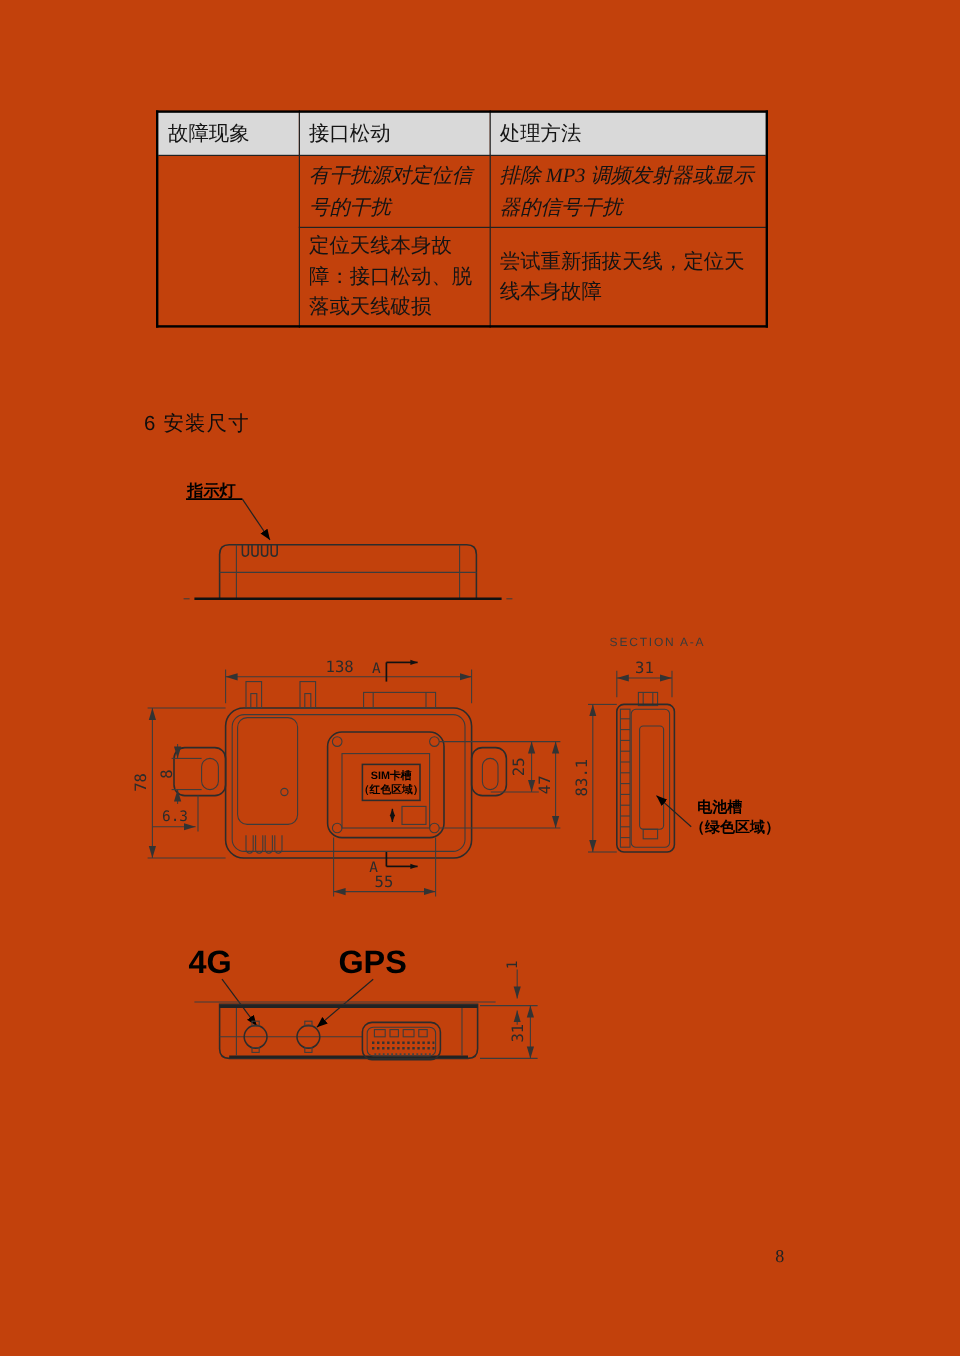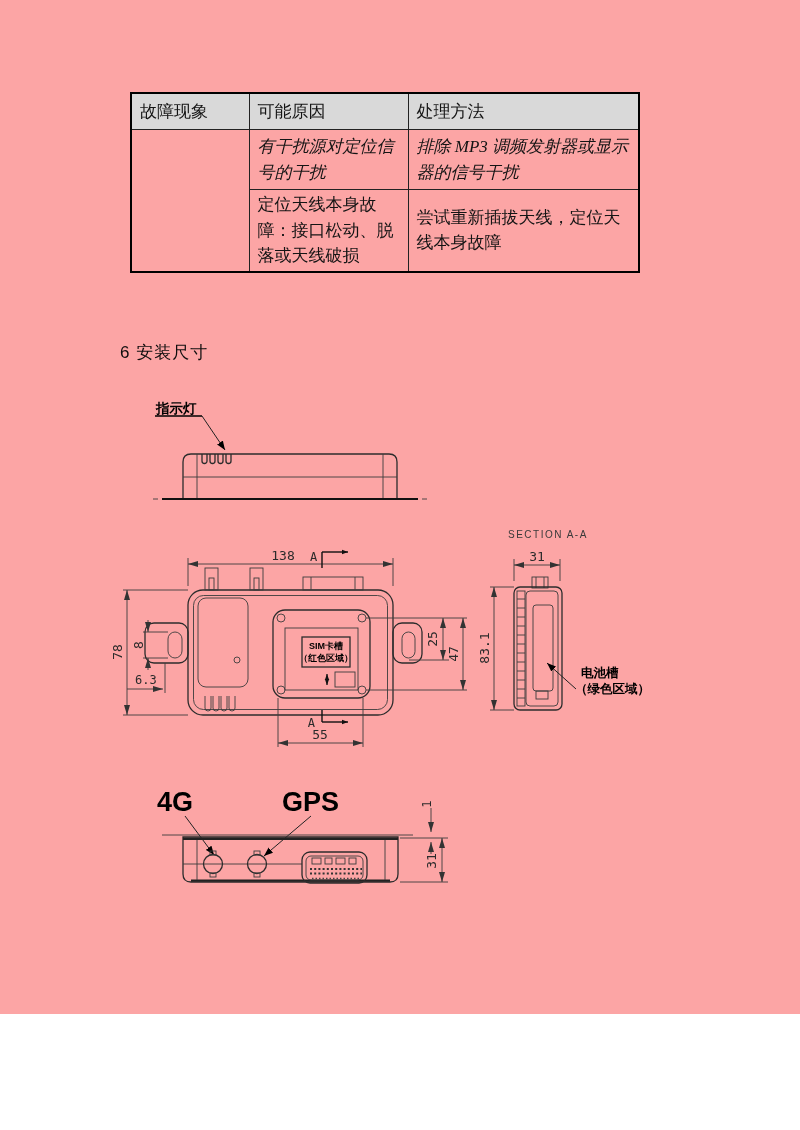--- a/index.html
+++ b/index.html
@@ -1,16 +1,16 @@
 <!DOCTYPE html>
 <html><head>
 <meta charset="utf-8">
 <style>
   html,body{margin:0;padding:0;background:#ffffff;}
-  .page{position:relative;width:800px;height:1014px;background:#fca5a5;overflow:hidden;
+  .page{position:relative;width:800px;height:1130px;background:#c2410c;overflow:hidden;
         font-family:"Liberation Serif","DejaVu Serif",serif;color:#111;}
 
   
   table.fault{position:absolute;left:130px;top:92px;width:508px;border-collapse:collapse;
               border:2px solid #000;font-size:17px;color:#141414;table-layout:fixed;}
   table.fault th,table.fault td{border:1px solid #222;padding:2px 8px;font-weight:normal;
               text-align:left;vertical-align:middle;line-height:1.5;word-break:break-all;}
   table.fault thead th{background:#d9d9d9;height:31px;}
   tr.r1{height:60px;font-style:italic;} tr.r2{height:80px;}
 
@@ -54,21 +54,21 @@
 
   <table class="fault">
     <colgroup>
         <col style="width:118px">
         <col style="width:159px">
         <col style="width:231px">
       </colgroup>
     <thead>
       <tr>
         <th>故障现象</th>
-        <th>可能原因</th>
+        <th>接口松动</th>
         <th>处理方法</th>
       </tr>
     </thead>
     <tbody>
       <tr class="r1">
         <td rowspan="2"></td>
         <td>有干扰源对定位信号的干扰</td>
         <td>排除 MP3 调频发射器或显示器的信号干扰</td>
       </tr>
       <tr class="r2">

